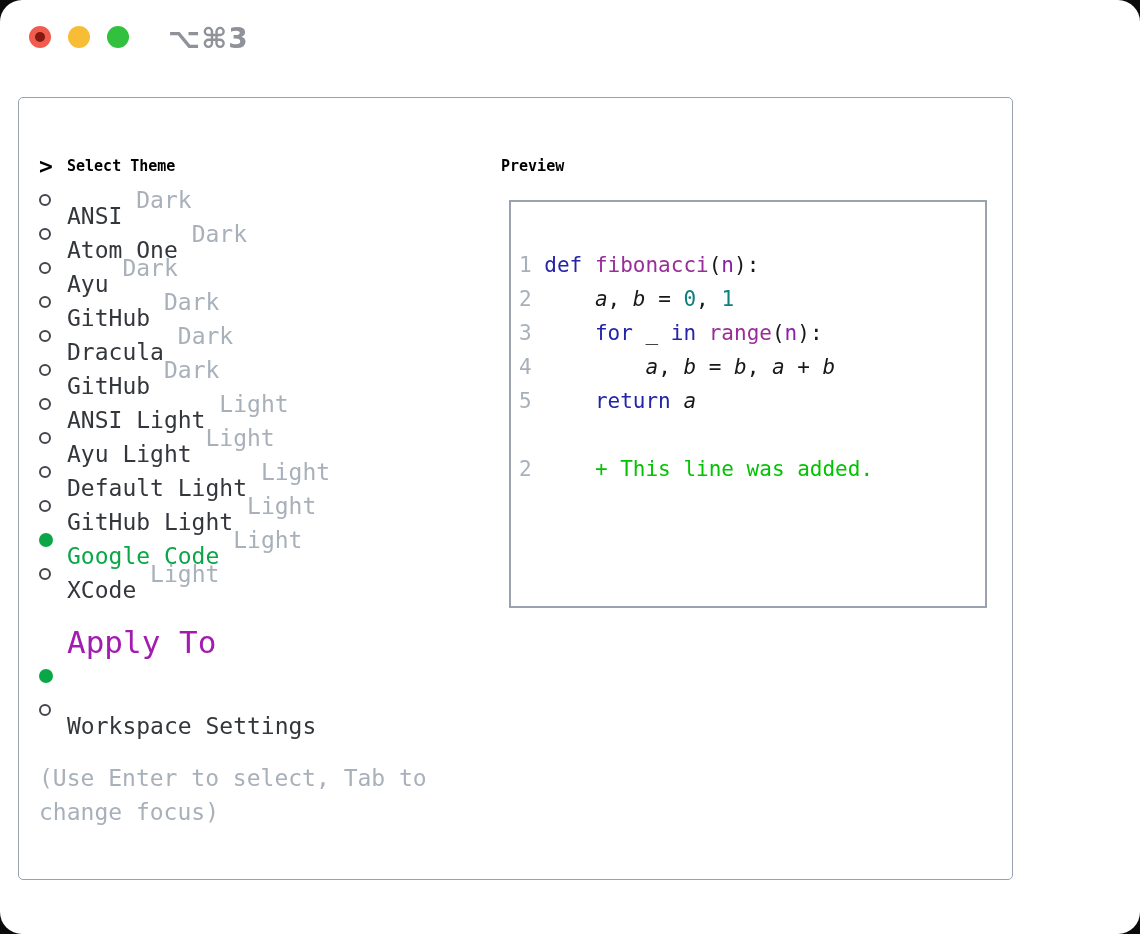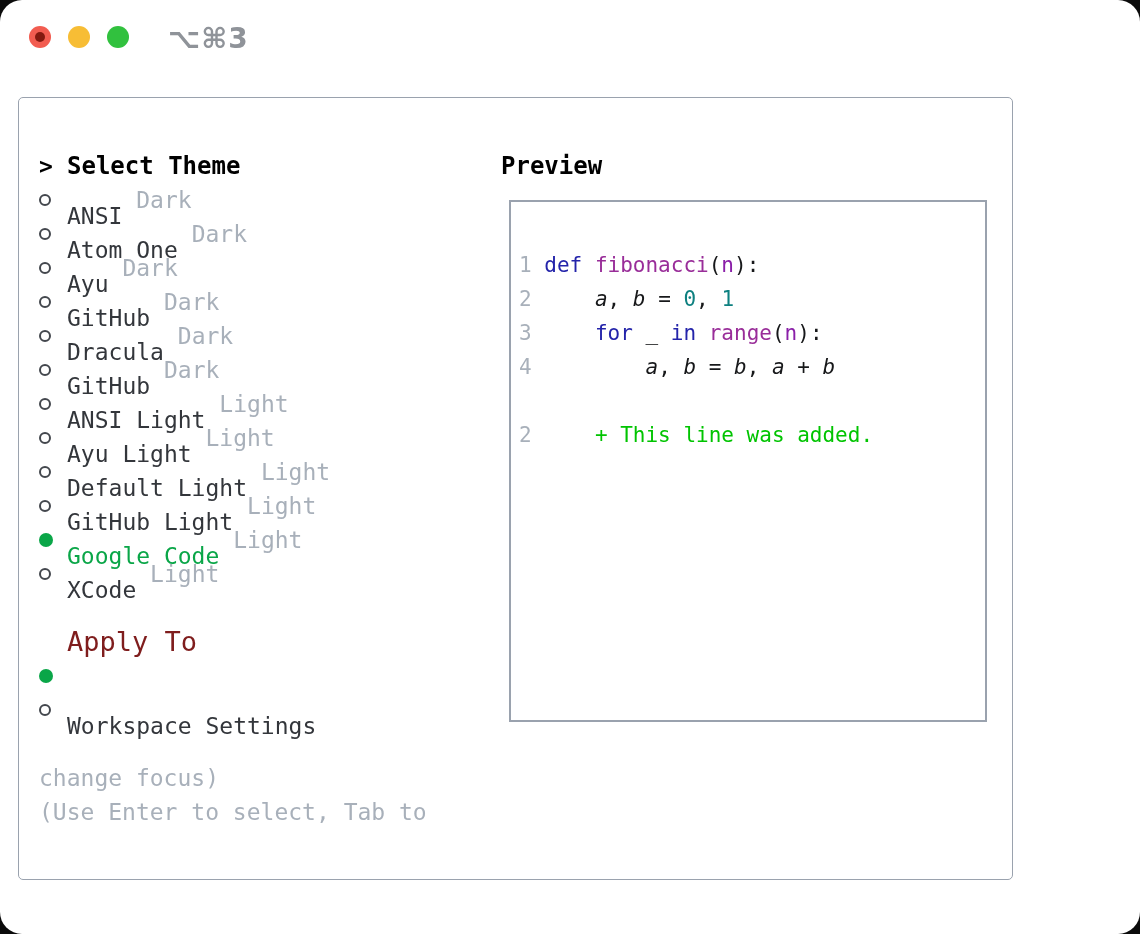--- a/index.html
+++ b/index.html
@@ -27,34 +27,34 @@
     color:#8f9399; font-family:"DejaVu Sans","Liberation Sans",sans-serif; letter-spacing:1px;
   }
   
   .main-box{
     position:absolute; left:18px; top:97px; width:995px; height:783px;
     border:1.5px solid var(--border); border-radius:5px; box-sizing:border-box;
     padding:51px 24px 0 20px; display:flex;
   }
   .left-panel{width:462px; flex:none;}
   .right-panel{flex:1;}
-  .hdr{font-weight:bold; color:#000; font-size:24px; line-height:34px;}
+  .hdr{font-weight:bold; color:#000; font-size:15px; line-height:34px;}
   .row{display:flex; align-items:center; height:34px; font-size:23px; color:var(--text); white-space:pre;}
   .marker{width:28px; flex:none; display:flex; align-items:center;}
   .circle{width:12px; height:12px; border:2px solid #43474d; border-radius:50%; box-sizing:border-box;}
   .circle.filled{width:14px; height:14px; border:none; background:var(--accent-green);}
   .cursor{width:28px; flex:none; font-weight:bold; color:#000;}
   .item-name{color:var(--text);margin-top:32px;}
   .row.selected .item-name{color:var(--accent-green);}
   .variant{color:var(--muted);}
-  .apply-hdr{margin-top:34px; margin-left:28px; font-size:27px; line-height:34px; color:#7f1d1d;}
+  .apply-hdr{margin-top:34px; margin-left:28px; font-size:31px; line-height:34px; color:#a21caf;}
   .help{margin-top:34px; font-size:23px; line-height:34px; color:var(--muted); white-space:pre;}
   
   .preview-box{
-    margin-left:8px; margin-top:17px; width:478px; height:522px; box-sizing:border-box;
+    margin-left:8px; margin-top:17px; width:478px; height:408px; box-sizing:border-box;
     border:2px solid var(--border); padding:46px 0 0 8px; background:#fff;
   }
   .pline{white-space:pre; font-size:21px; line-height:34px; height:34px;}
   .ln{color:var(--muted);}
   .tok-kw{color:var(--syntax-keyword);}
   .tok-fn{color:var(--syntax-function);}
   .tok-pr{color:var(--syntax-param);}
   .tok-nm{color:var(--syntax-number);}
   .tok-pl{color:var(--syntax-plain);}
   .tok-va{color:var(--syntax-plain); font-style:italic;}
@@ -93,31 +93,32 @@
           <div class="row"><span class="marker"><span class="circle"></span></span><span class="item-name">Default Light</span><span> </span><span class="variant">Light</span></div>
           <div class="row"><span class="marker"><span class="circle"></span></span><span class="item-name">GitHub Light</span><span> </span><span class="variant">Light</span></div>
           <div class="row selected"><span class="marker"><span class="circle filled"></span></span><span class="item-name">Google Code</span><span> </span><span class="variant">Light</span></div>
           <div class="row"><span class="marker"><span class="circle"></span></span><span class="item-name">XCode</span><span> </span><span class="variant">Light</span></div>
         </div>
       <div class="apply-hdr">Apply To</div>
       <div id="apply-list">
           <div class="row selected"><span class="marker"><span class="circle filled"></span></span></div>
           <div class="row"><span class="marker"><span class="circle"></span></span><span class="item-name">Workspace Settings</span></div>
         </div>
-      <div id="help" class="help"><div>change focus)</div><div>(Use Enter to select, Tab to</div></div>
+      <div id="help" class="help"><div>(Use Enter to select, Tab to</div><div>change focus)</div></div>
     </div>
 
     <div class="right-panel">
       <div class="hdr">Preview</div>
       <div class="preview-box">
         <div id="code-lines">
             <div class="pline"><span class="ln">1</span><span class="tok-pl"> </span><span class="tok-kw">def</span><span class="tok-pl"> </span><span class="tok-fn">fibonacci</span><span class="tok-pl">(</span><span class="tok-pr">n</span><span class="tok-pl">):</span></div>
             <div class="pline"><span class="ln">2</span><span class="tok-pl"> </span><span class="tok-pl">    </span><span class="tok-va">a</span><span class="tok-pl">, </span><span class="tok-va">b</span><span class="tok-pl"> = </span><span class="tok-nm">0</span><span class="tok-pl">, </span><span class="tok-nm">1</span></div>
             <div class="pline"><span class="ln">3</span><span class="tok-pl"> </span><span class="tok-pl">    </span><span class="tok-kw">for</span><span class="tok-pl"> _ </span><span class="tok-kw">in</span><span class="tok-pl"> </span><span class="tok-fn">range</span><span class="tok-pl">(</span><span class="tok-pr">n</span><span class="tok-pl">):</span></div>
             <div class="pline"><span class="ln">4</span><span class="tok-pl"> </span><span class="tok-pl">        </span><span class="tok-va">a</span><span class="tok-pl">, </span><span class="tok-va">b</span><span class="tok-pl"> = </span><span class="tok-va">b</span><span class="tok-pl">, </span><span class="tok-va">a</span><span class="tok-pl"> + </span><span class="tok-va">b</span></div>
+            <div class="pline"><span class="ln">5</span><span class="tok-pl"> </span><span class="tok-pl">    </span><span class="tok-kw">return</span><span class="tok-pl"> </span><span class="tok-va">a</span></div>
           </div>
         <div class="blank-line"></div>
         <div id="diff-lines">
             <div class="pline"><span class="ln">2</span><span class="tok-pl">     </span><span class="tok-add">+ This line was added.</span></div>
           </div>
       </div>
     </div>
   </div>
 </div>
 

